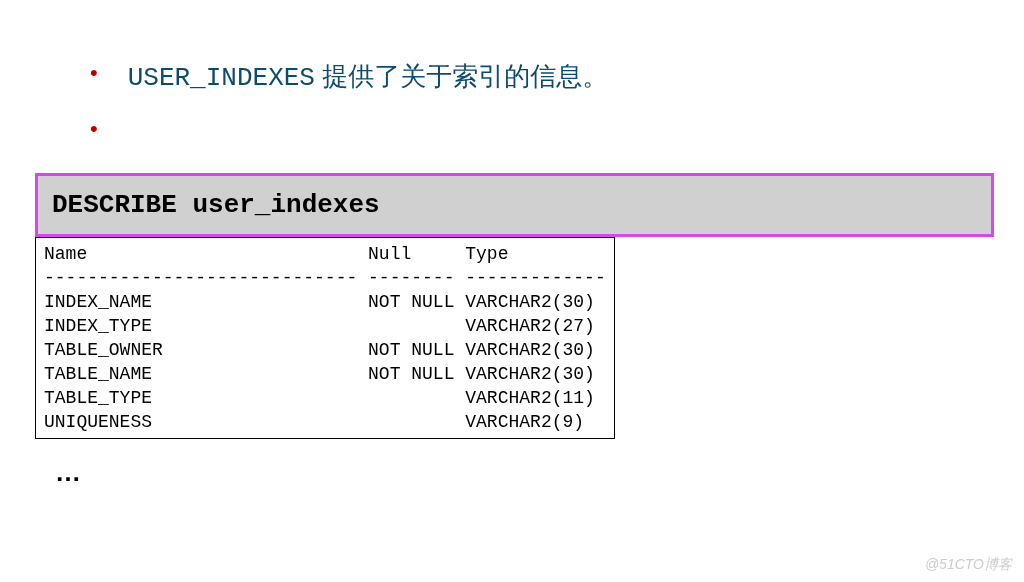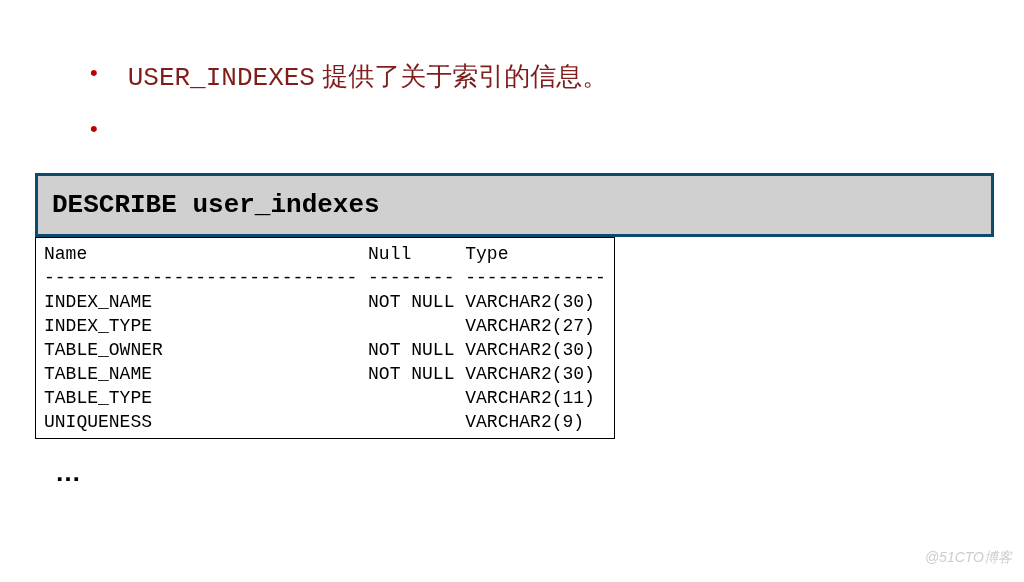--- a/index.html
+++ b/index.html
@@ -27,32 +27,32 @@
     }
     .bullet {
       color: #c00000;
       font-size: 22px;
       margin-right: 30px;
       line-height: 36px;
     }
     .bullet-text {
       font-size: 26px;
       line-height: 42px;
-      color: #7f1d1d;
+      color: #0c4a6e;
       text-align: right;
     }
     .mono {
       font-family: "Courier New", monospace;
       font-size: 26px;
     }
     .code-box {
       margin-top: 26px;
       margin-left: 35px;
       margin-right: 30px;
-      border: 3px solid #0c4a6e;
+      border: 3px solid #d946ef;
       background: #d0d0d0;
       padding: 14px 14px;
     }
     .code-box-text {
       font-family: "Courier New", monospace;
       font-size: 26px;
       font-weight: bold;
       color: #000;
     }
     .output-box {
@@ -67,21 +67,21 @@
     }
     .ellipsis {
       margin-left: 55px;
       margin-top: 18px;
       font-size: 26px;
       font-weight: bold;
     }
     .watermark {
       position: absolute;
       right: 12px;
-      bottom: 15px;
+      bottom: 8px;
       color: #cccccc;
       font-size: 14px;
       font-style: italic;
     }
   </style>
 </head>
 <body>
 
 
 

